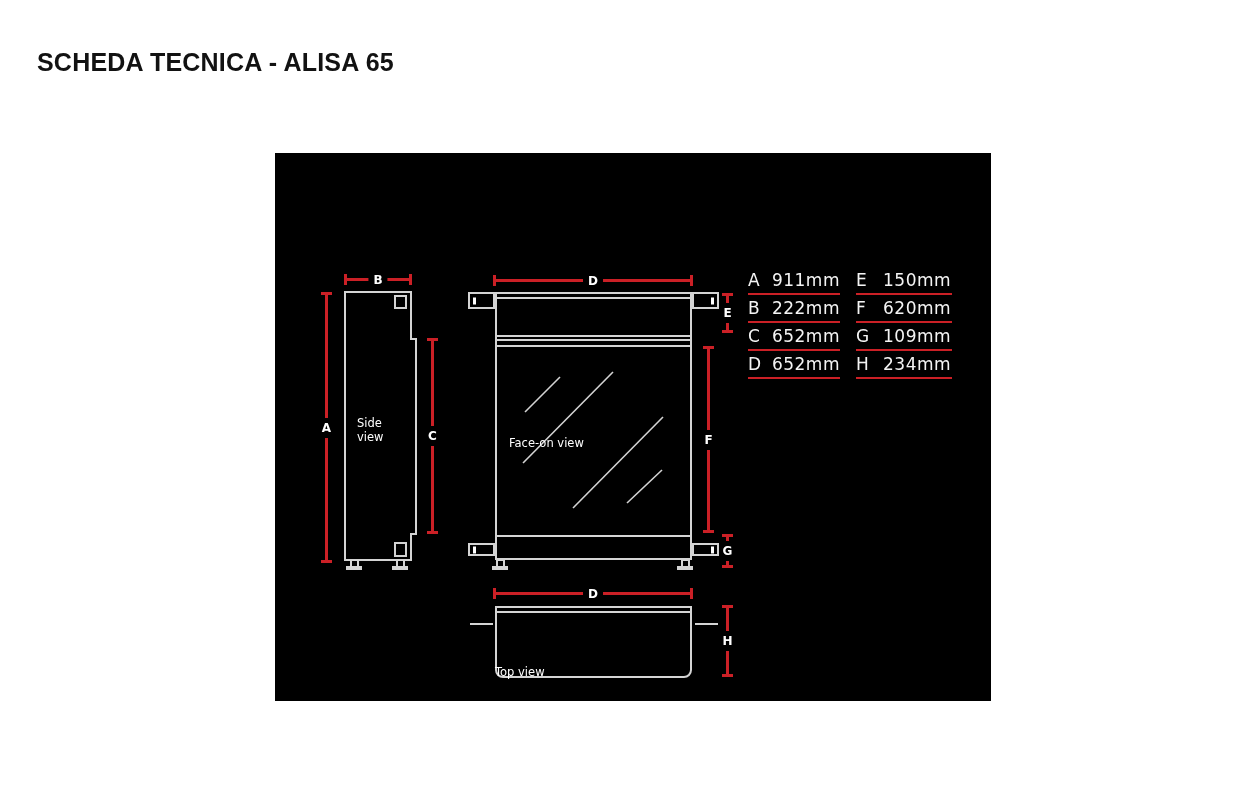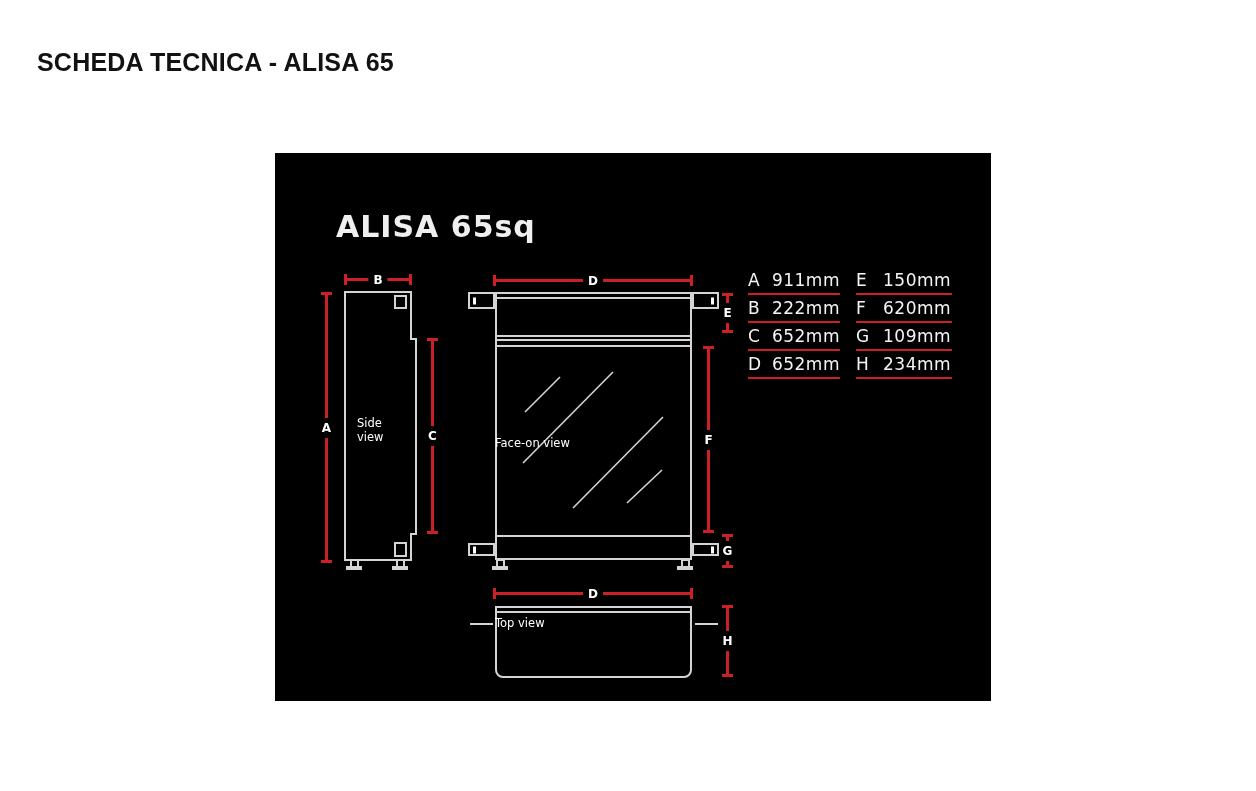--- a/index.html
+++ b/index.html
@@ -47,21 +47,20 @@
   .col-a { left:473px; width:92px; }
   .col-b { left:581px; width:96px; }
 </style>
 </head>
 <body>
 
 <div class="page-title">SCHEDA TECNICA - ALISA 65</div>
 
 <div class="panel">
 
-  <div class="panel-title">ALISA 65sq</div>
 
   <div class="wrect" style="left:69px; top:138px; width:68px; height:270px;"></div>
   <div class="wrect" style="left:135px; top:185px; width:7px; height:197px; border-left:none;"></div>
   <div class="wrect" style="left:119px; top:142px; width:13px; height:14px;"></div>
   <div class="wrect" style="left:119px; top:389px; width:13px; height:15px;"></div>
   <div class="foot" style="left:71px; top:406px;">
     <div class="stem"></div>
     <div class="pad"></div>
   </div>
   <div class="foot" style="left:117px; top:406px;">
@@ -87,21 +86,21 @@
   <div class="wline" style="left:222px; top:192px; width:193px; height:2px;"></div>
   <div class="wline" style="left:222px; top:382px; width:193px; height:2px;"></div>
 
   <svg style="position:absolute; left:220px; top:194px;" width="197" height="188" viewBox="0 0 197 188">
     <line x1="30" y1="65" x2="65" y2="30" stroke="#d4d4d4" stroke-width="1.6"></line>
     <line x1="28" y1="116" x2="118" y2="25" stroke="#d4d4d4" stroke-width="1.6"></line>
     <line x1="78" y1="161" x2="168" y2="70" stroke="#d4d4d4" stroke-width="1.6"></line>
     <line x1="132" y1="156" x2="167" y2="123" stroke="#d4d4d4" stroke-width="1.6"></line>
   </svg>
 
-  <div class="view-label" style="left:220px; top:283px; width:197px; background:transparent;">Face-on view</div>
+  <div class="view-label" style="left:220px; top:283px; width:197px; background:transparent;padding-left:14px;">Face-on view</div>
 
   <div class="bracket bl" style="left:193px; top:139px; height:17px;"></div>
   <div class="bracket br" style="left:417px; top:139px; height:17px;"></div>
   <div class="bracket bl" style="left:193px; top:390px; height:13px;"></div>
   <div class="bracket br" style="left:417px; top:390px; height:13px;"></div>
 
   <div class="foot" style="left:217px; top:406px;">
     <div class="stem"></div>
     <div class="pad"></div>
   </div>
@@ -123,21 +122,21 @@
     <span class="dimlabel">G</span>
   </div>
 
   <div class="dimh" style="left:218px; top:439px; width:200px;">
     <span class="dimlabel">D</span>
   </div>
   <div class="wrect" style="left:220px; top:453px; width:197px; height:72px; border-radius:0 0 8px 8px;"></div>
   <div class="wline" style="left:222px; top:458px; width:193px; height:2px;"></div>
   <div class="wline" style="left:195px; top:470px; width:23px; height:2px;"></div>
   <div class="wline" style="left:420px; top:470px; width:23px; height:2px;"></div>
-  <div class="view-label" style="left:220px; top:463px; width:186px;">Top view</div>
+  <div class="view-label" style="left:220px; top:512px; width:186px;">Top view</div>
   <div class="dimv" style="left:451px; top:452px; height:72px;">
     <span class="dimlabel">H</span>
   </div>
 
   <div class="dim-col col-a">
     <div class="dim-row">
       <span class="k">A</span>
       <span class="v">911mm</span>
     </div>
     <div class="dim-row">

